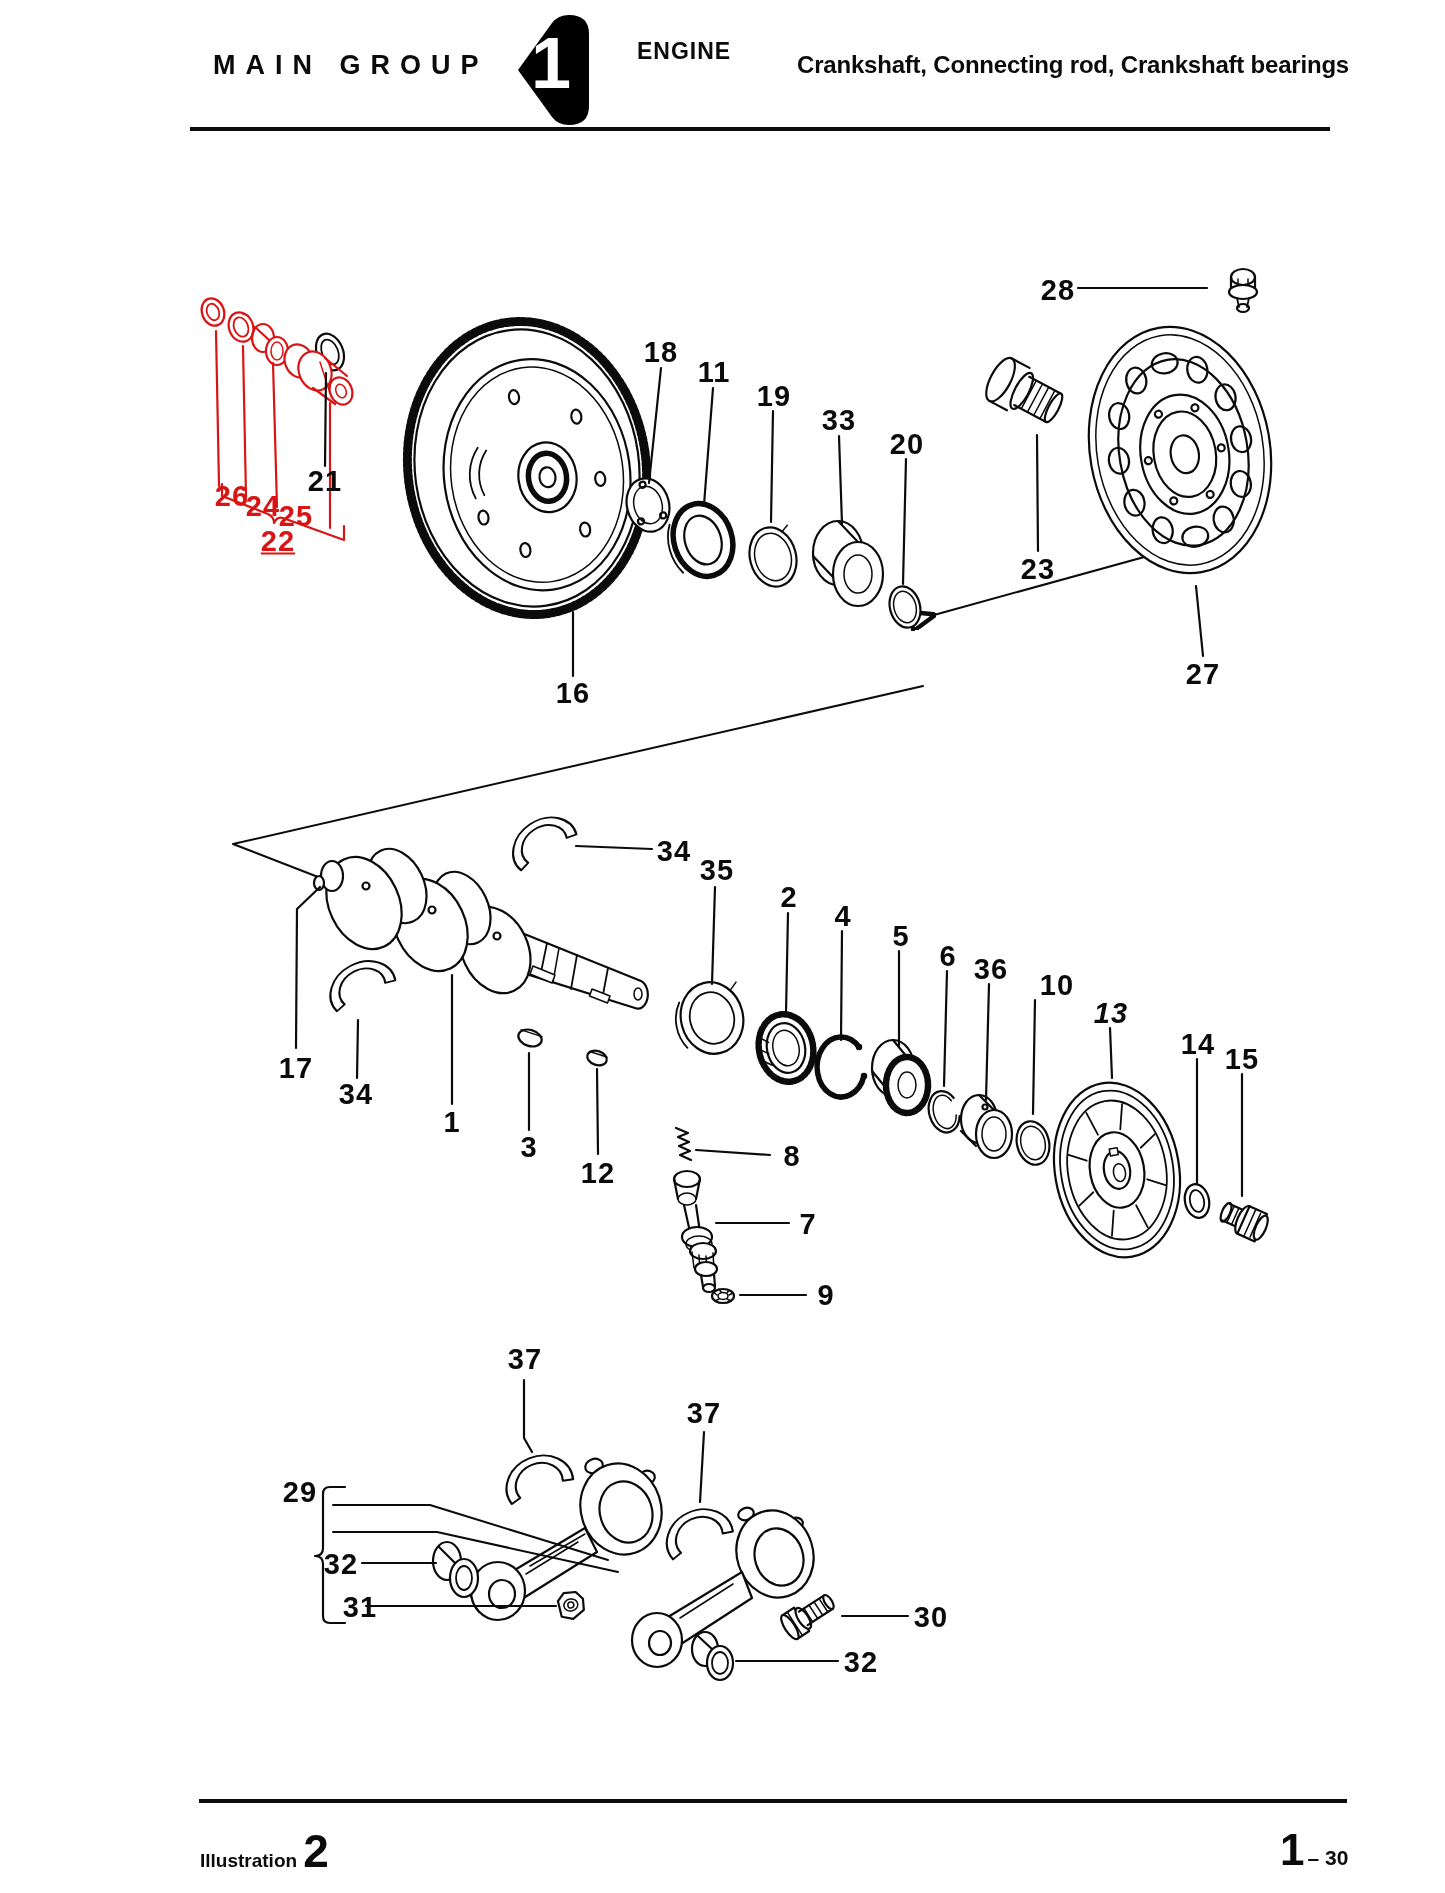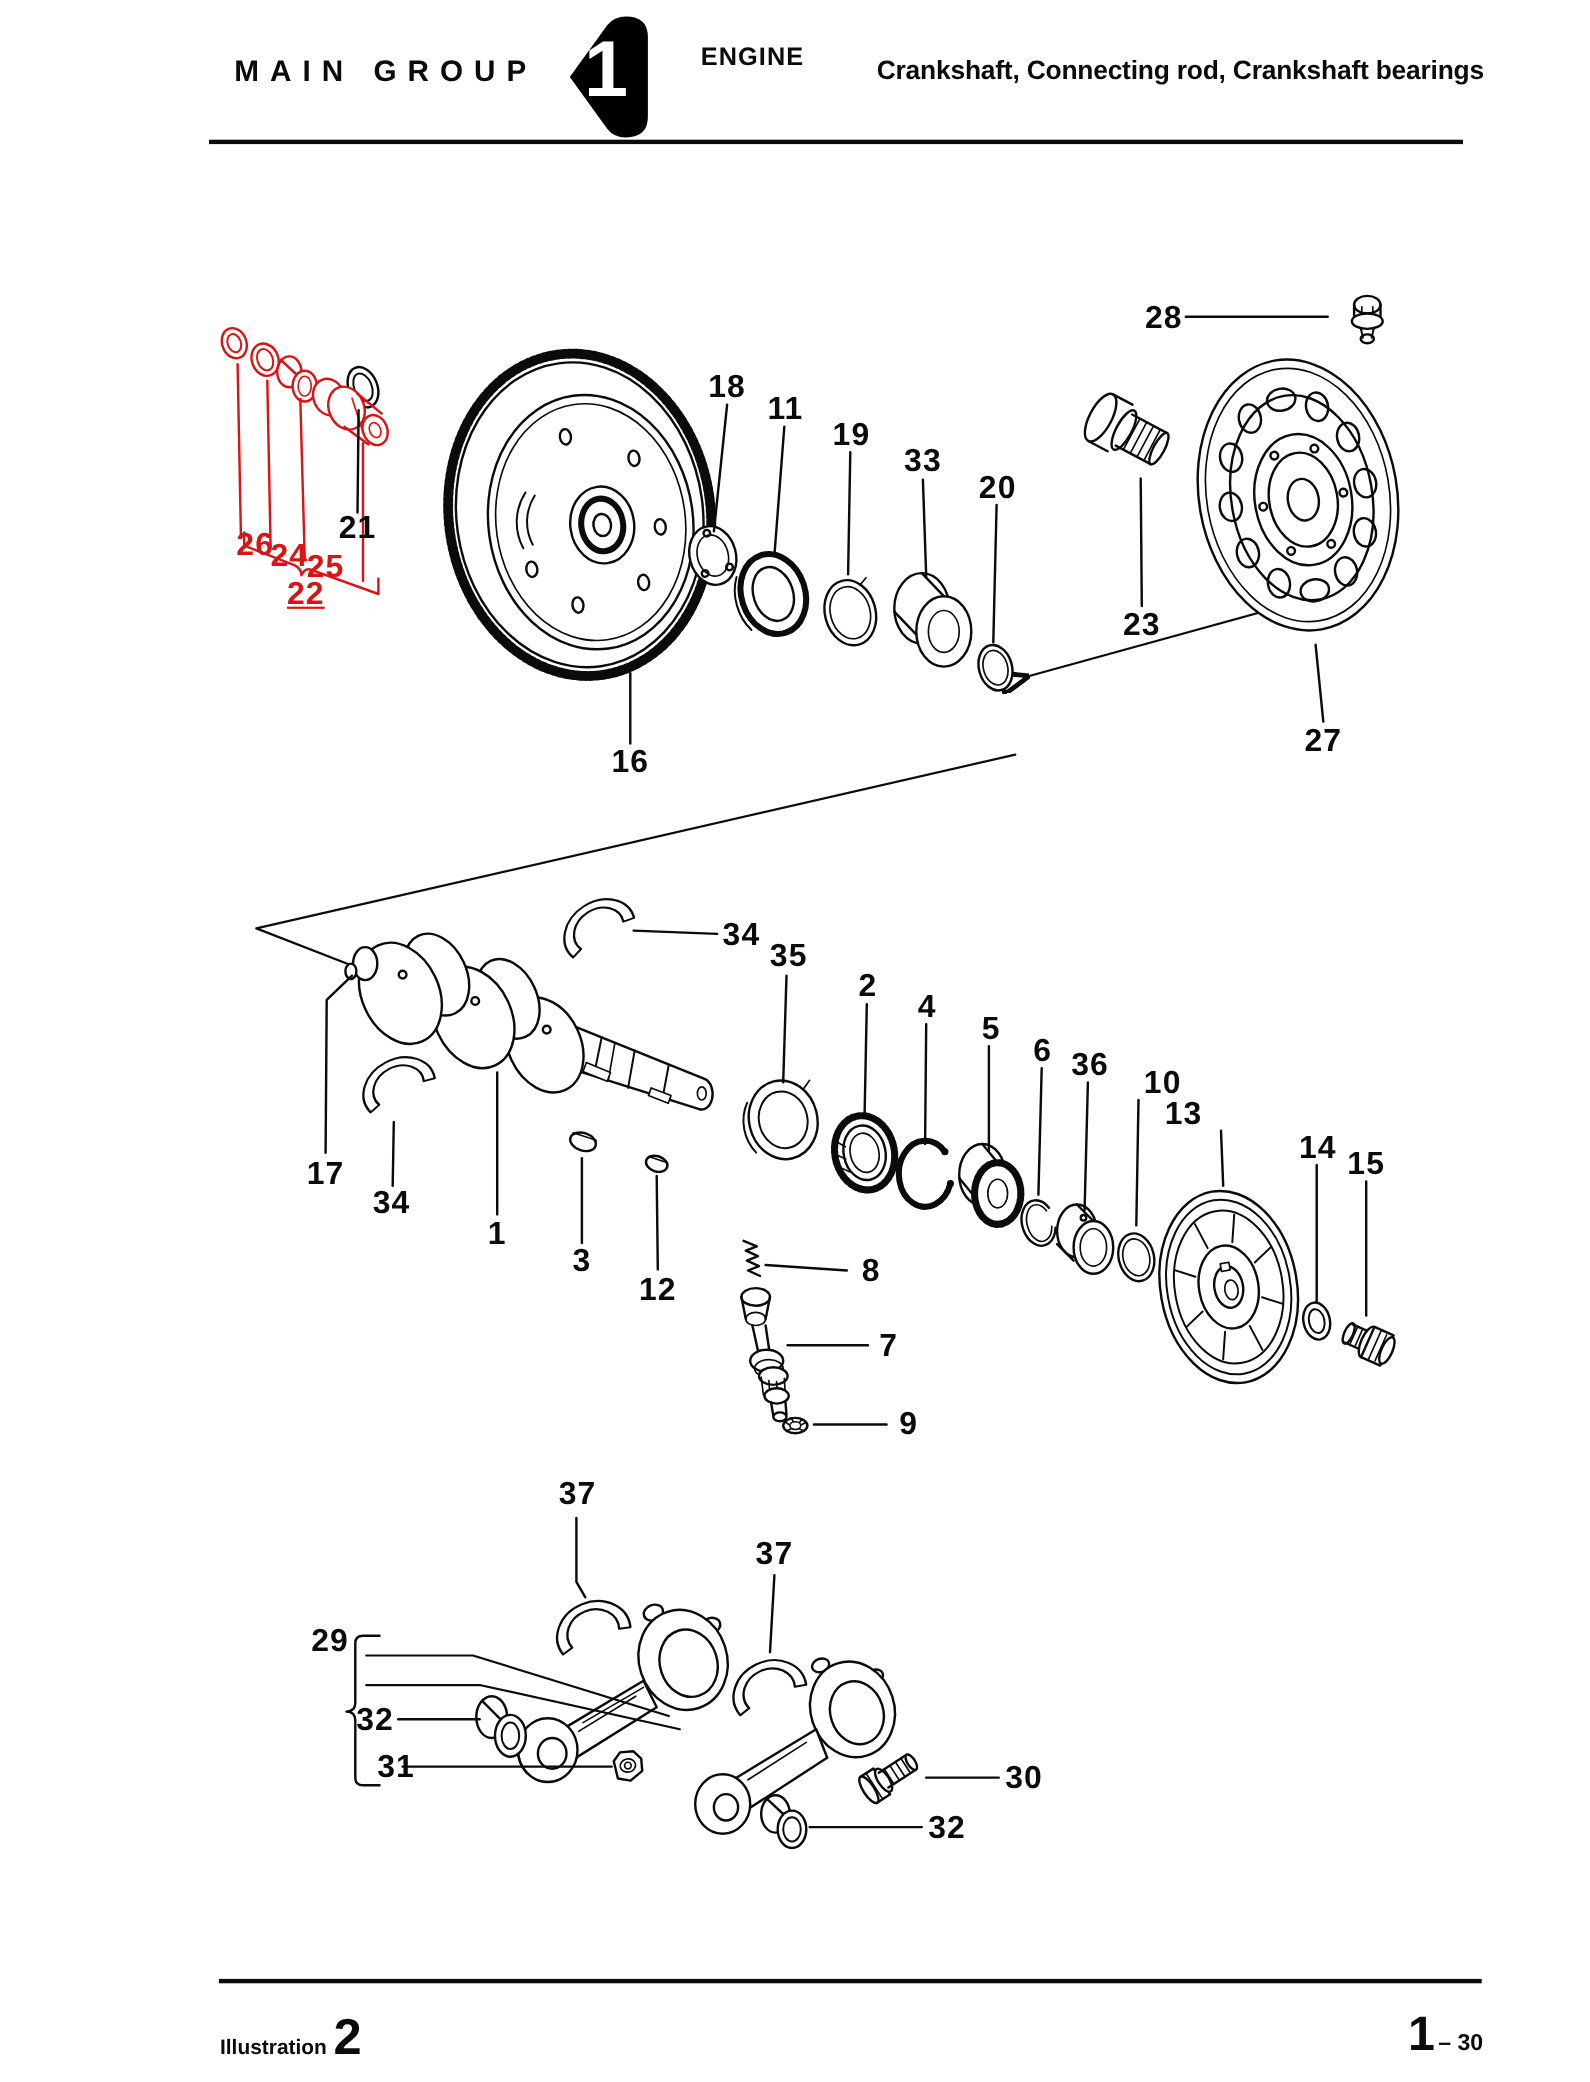--- a/index.html
+++ b/index.html
@@ -465,21 +465,21 @@
       <div class="plabel" style="left: 1058px; top: 290px;">28</div>
       <div class="plabel" style="left: 1203px; top: 674px;">27</div>
       <div class="plabel" style="left: 674px; top: 851px;">34</div>
       <div class="plabel" style="left: 717px; top: 870px;">35</div>
       <div class="plabel" style="left: 789px; top: 897px;">2</div>
       <div class="plabel" style="left: 843px; top: 916px;">4</div>
       <div class="plabel" style="left: 901px; top: 936px;">5</div>
       <div class="plabel" style="left: 948px; top: 956px;">6</div>
       <div class="plabel" style="left: 991px; top: 969px;">36</div>
       <div class="plabel" style="left: 1036px; top: 985px; margin-left: 21px;">10</div>
-      <div class="plabel" style="left: 1076px; top: 1013px;">13</div>
+      <div class="plabel" style="left: 1111px; top: 1013px; font-style: italic;">13</div>
       <div class="plabel" style="left: 1198px; top: 1044px;">14</div>
       <div class="plabel" style="left: 1242px; top: 1059px;">15</div>
       <div class="plabel" style="left: 296px; top: 1068px;">17</div>
       <div class="plabel" style="left: 356px; top: 1094px;">34</div>
       <div class="plabel" style="left: 452px; top: 1122px;">1</div>
       <div class="plabel" style="left: 529px; top: 1147px;">3</div>
       <div class="plabel" style="left: 598px; top: 1173px;">12</div>
       <div class="plabel" style="left: 792px; top: 1156px;">8</div>
       <div class="plabel" style="left: 808px; top: 1224px;">7</div>
       <div class="plabel" style="left: 826px; top: 1295px;">9</div>

